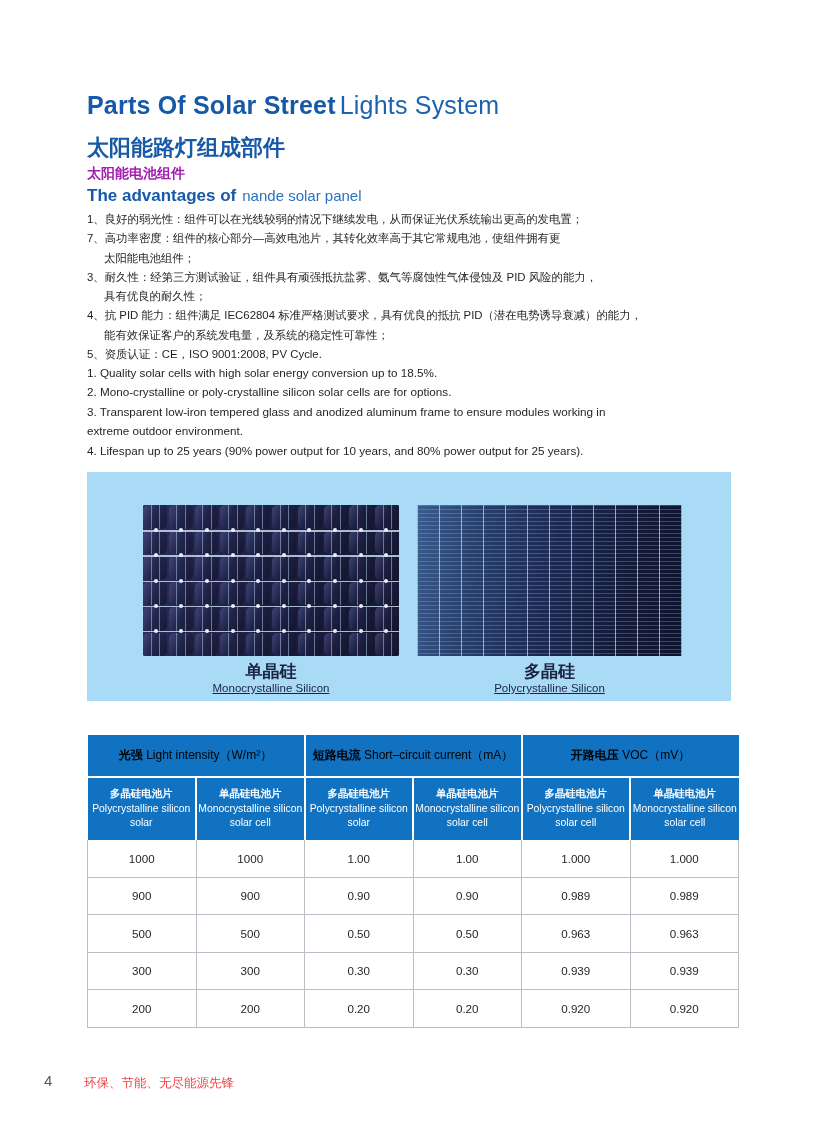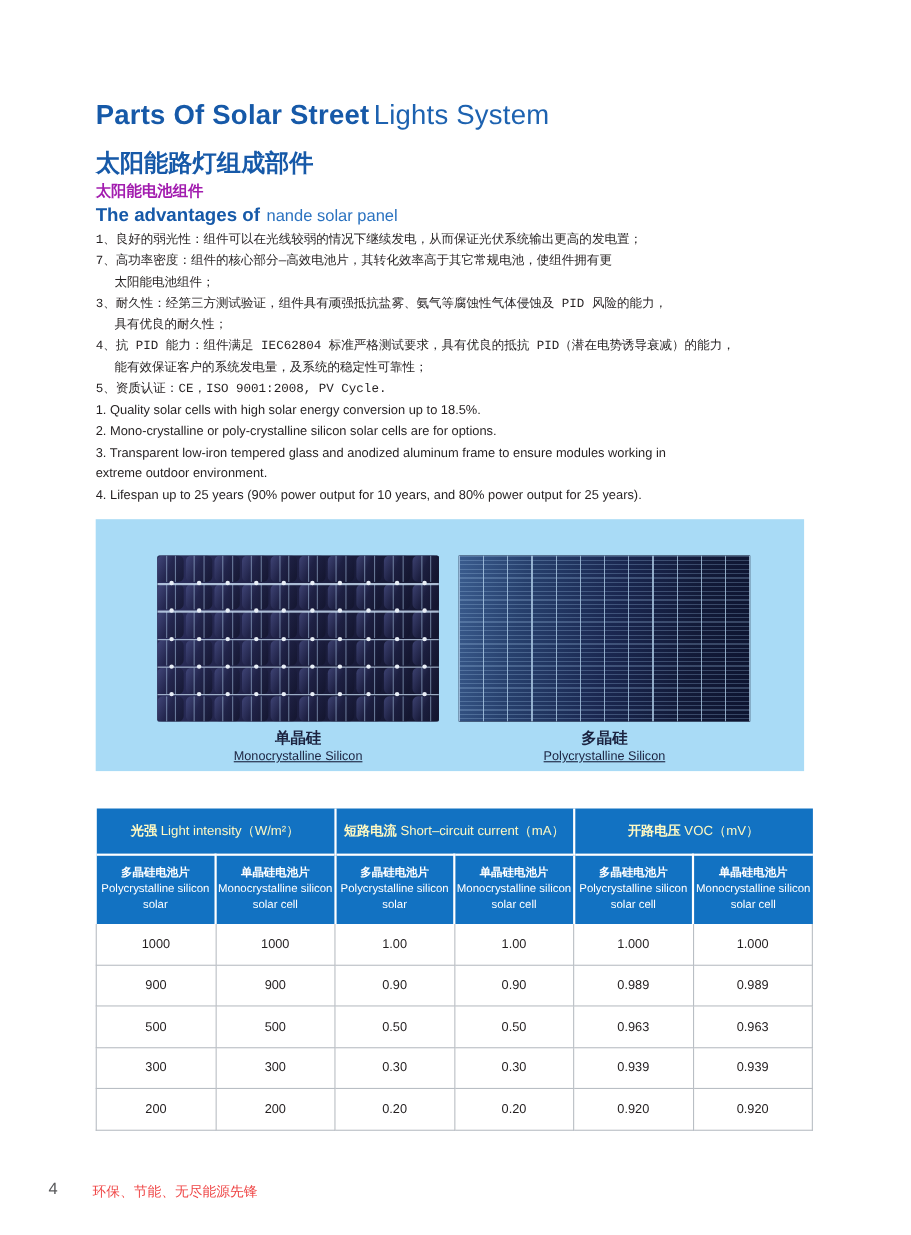--- a/index.html
+++ b/index.html
@@ -80,21 +80,21 @@
   
   .body-cn {
     position: absolute;
     left: 87px;
     top: 210px;
     width: 680px;
     font-size: 11.4px;
     line-height: 19.3px;
     color: #231f20;
   }
-  .body-cn .ln { white-space: nowrap; font-family: Liberation Mono, monospace; }
+  .body-cn .ln { white-space: nowrap; }
   .body-cn .ind { padding-left: 17px; }
 
   .body-en {
     position: absolute;
     left: 87px;
     top: 363px;
     width: 625px;
     font-size: 11.7px;
     line-height: 19.4px;
     color: #231f20;
@@ -181,41 +181,41 @@
       repeating-linear-gradient(to right,
         rgba(185,215,240,.75) 0px, rgba(185,215,240,.75) 1.2px,
         transparent 1.2px, transparent 22px),
       linear-gradient(100deg, #3a5c8e 0%, #27406d 22%, #1a2750 52%, #121a38 78%, #0d1430 100%);
   }
   .cap {
     position: absolute;
     text-align: center;
     color: #1b2340;
   }
-  .cap .cn { font-size: 14px; font-weight: bold; line-height: 16px; font-family: Liberation Serif, serif; }
+  .cap .cn { font-size: 17px; font-weight: bold; line-height: 16px; }
   .cap .en { font-size: 11.5px; line-height: 16px; text-decoration: underline; }
   .cap.mono { left: 56px; width: 256px; top: 192px; }
   .cap.poly { left: 330px; width: 265px; top: 192px; }
 
   
   .tbl {
     position: absolute;
     left: 87px;
     top: 735px;
     width: 652px;
     border-collapse: collapse;
     table-layout: fixed;
   }
   .tbl td, .tbl th {
     padding: 0;
     margin: 0;
   }
   .grp-head {
     background: #1272c2;
-    color: #fef9c3;
+    color: #000000;
     font-size: 12px;
     text-align: center;
     height: 41px;
     vertical-align: middle;
     border-right: 2px solid #ffffff;
     font-weight: normal;
   }
   .grp-head:last-child { border-right: none; }
   .grp-head .cn { font-weight: bold; }
 

